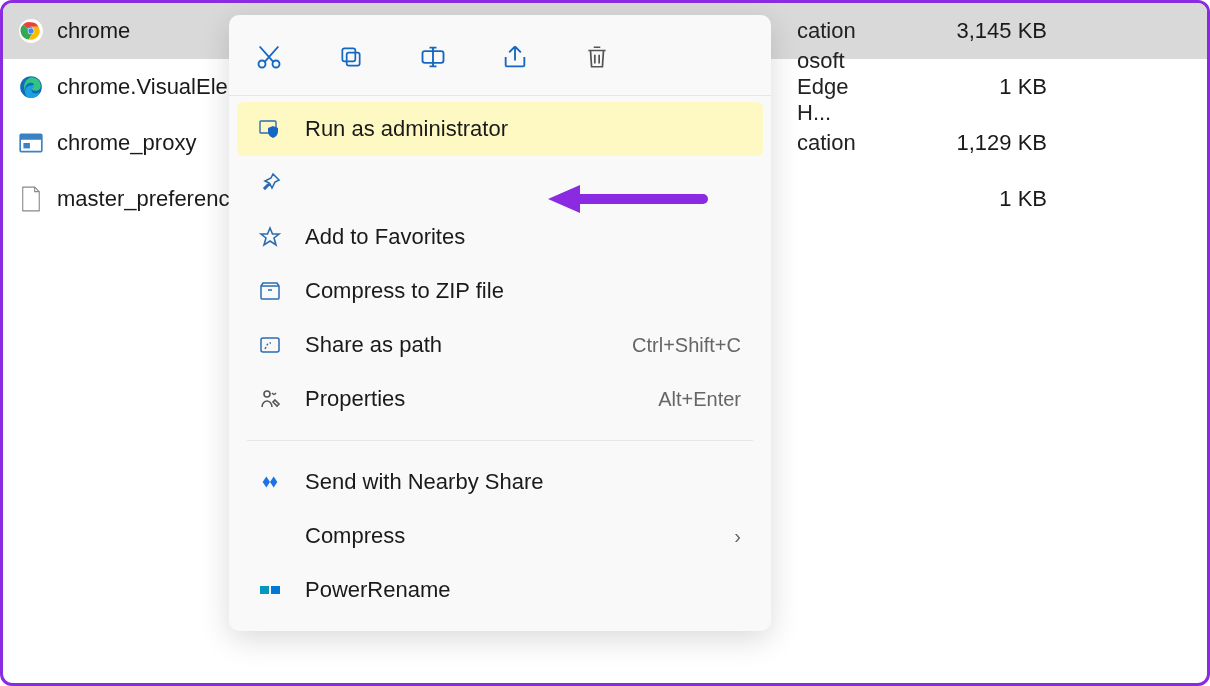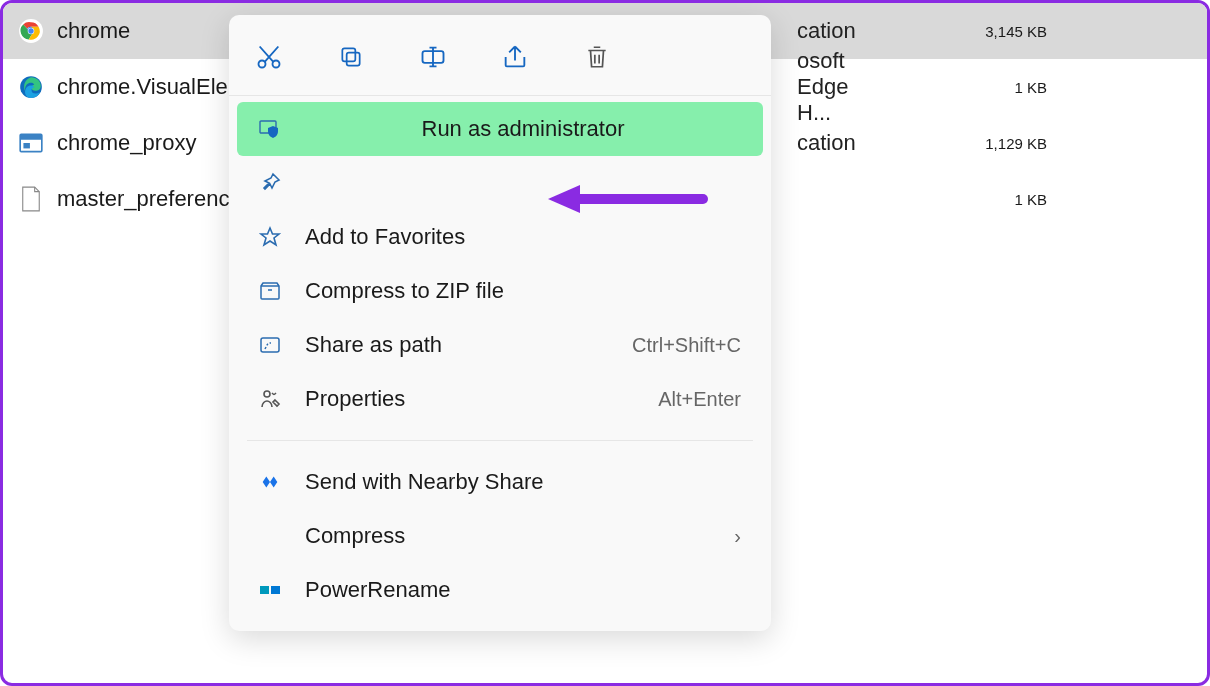--- a/index.html
+++ b/index.html
@@ -23,21 +23,21 @@
     padding-left: 14px;
   }
   .file-row.selected { background: #d9d9d9; }
   .file-icon {
     width: 28px; height: 28px;
     margin-right: 12px;
     display: flex; align-items: center; justify-content: center;
   }
   .file-name { flex: 0 0 520px; font-size: 22px; }
   .file-type { flex: 0 0 300px; font-size: 22px; color:#222; padding-left: 220px;}
-  .file-size { flex: 1; text-align: right; padding-right: 160px; font-size: 15px; }
+  .file-size { flex: 1; text-align: right; padding-right: 160px; font-size: 22px; }
 
   
   .context-menu {
     position: absolute;
     top: 12px;
     left: 226px;
     width: 542px;
     background: #f9f9f9;
     border-radius: 10px;
     box-shadow: 0 8px 30px rgba(0,0,0,0.15);
@@ -58,21 +58,21 @@
   }
   .menu-section { padding: 6px 0; }
   .menu-item {
     display: flex;
     align-items: center;
     height: 54px;
     padding: 0 22px 0 18px;
     border-radius: 6px;
     margin: 0 8px;
   }
-  .menu-item.hover { background: #86efac; text-align: center; }
+  .menu-item.hover { background: #fef9c3; }
   .menu-icon {
     width: 30px; height: 30px;
     margin-right: 20px;
     display:flex;align-items:center;justify-content:center;
   }
   .menu-label { flex: 1; }
   .menu-shortcut { color: #666; font-size: 20px; }
   .menu-chevron { color:#666; font-size:20px; }
   .divider { height:1px; background:#e6e6e6; margin:8px 18px; }
 

